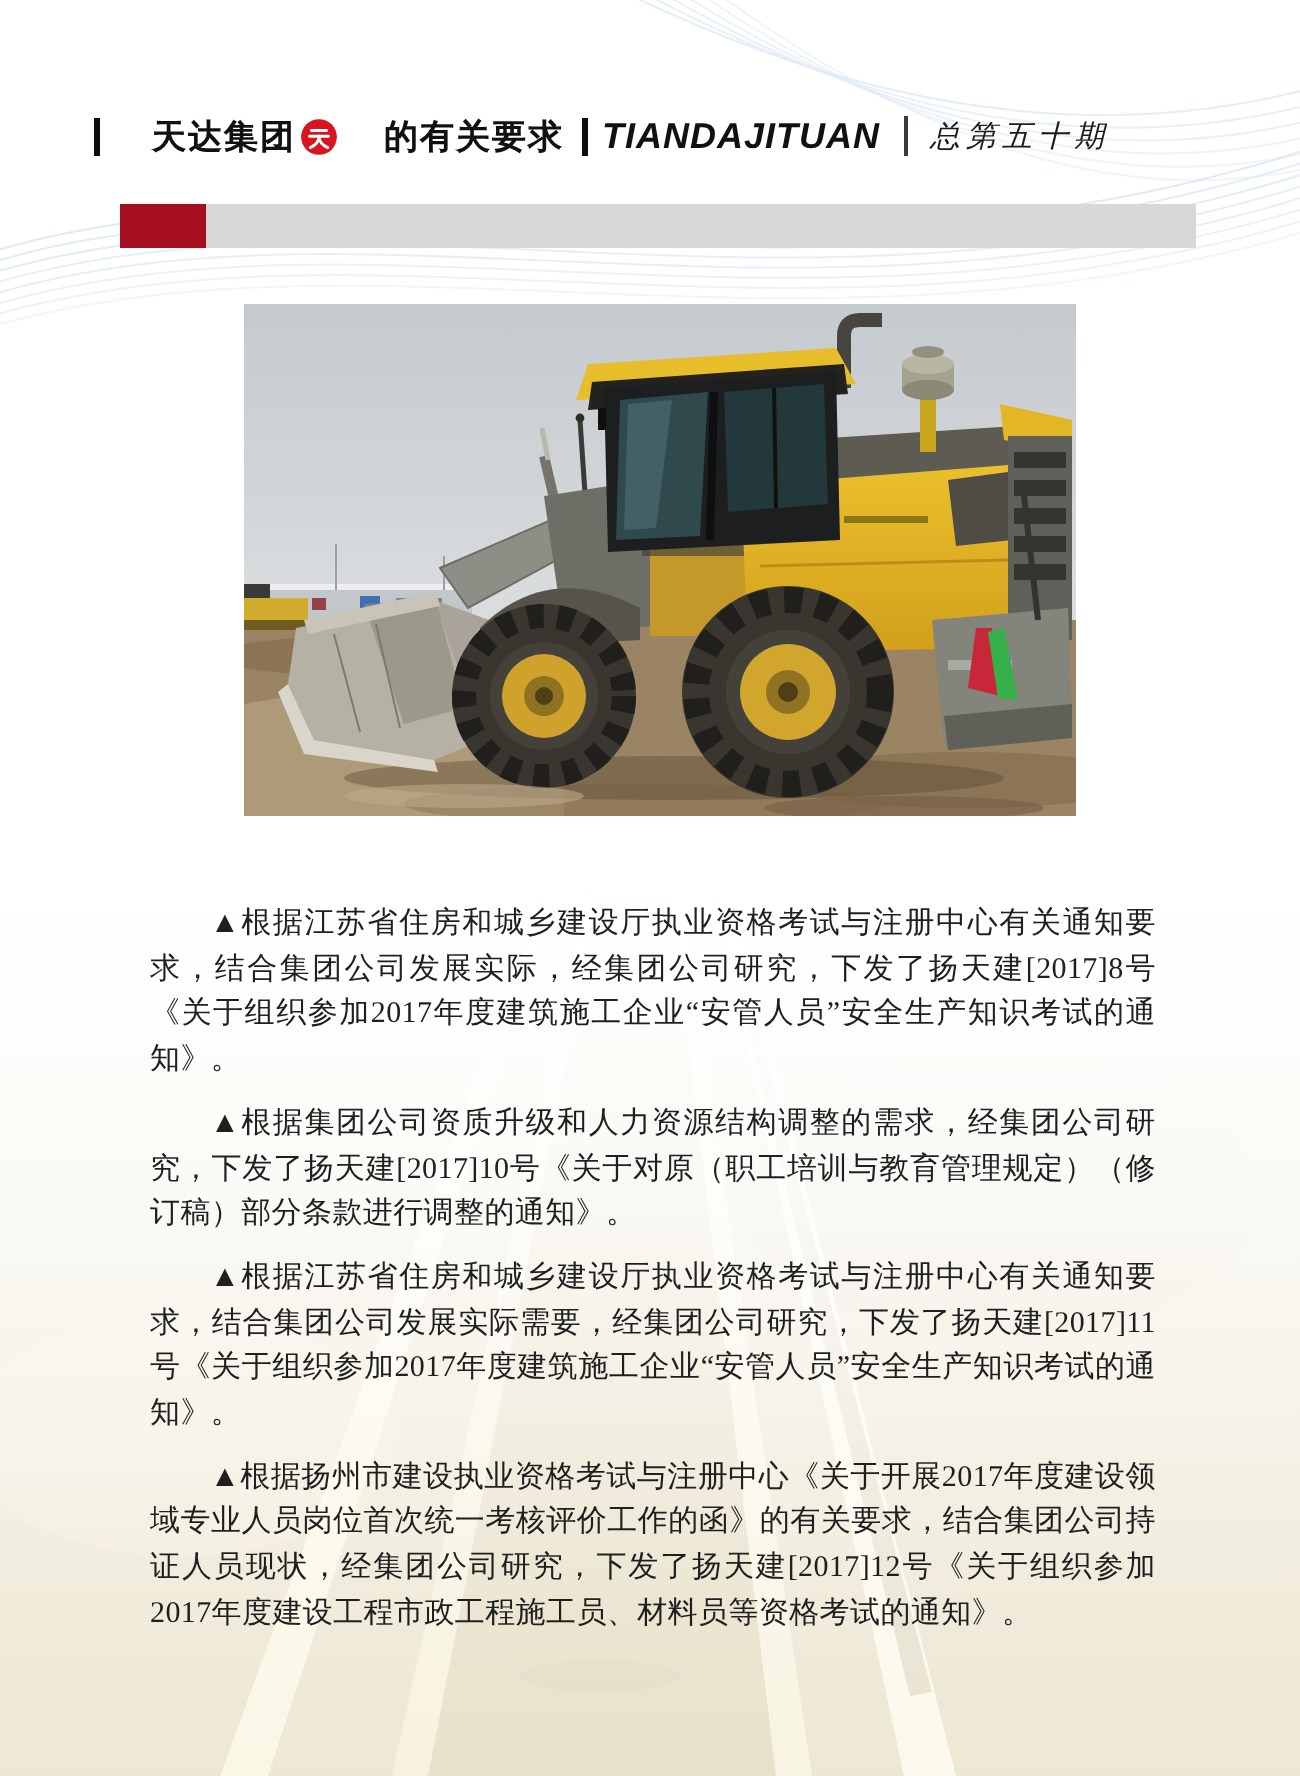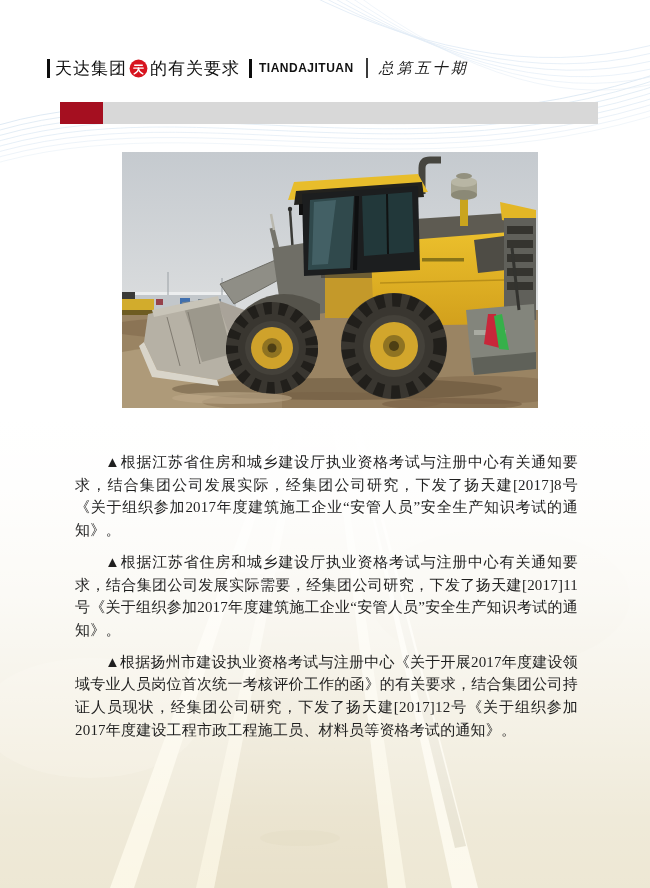--- a/index.html
+++ b/index.html
@@ -18,23 +18,23 @@
       #ffffff 0%, rgba(255,255,255,.97) 14%, rgba(255,255,255,.82) 38%,
       rgba(255,255,255,.55) 62%, rgba(255,255,255,.26) 85%, rgba(255,255,255,.16) 100%); }
 
   
   .masthead { position:absolute; left:47px; top:55px; height:26px; z-index:5;
               display:flex; align-items:center; white-space:nowrap;
               font-family:"Liberation Sans","DejaVu Sans",sans-serif; color:#111; }
   .m-bar  { width:3px; height:19px; background:#0d0d0d; margin-right:5px; }
   .m-bar2 { width:3px; height:19px; background:#0d0d0d; margin:0 7px 0 9px; }
   .m-bar3 { width:2px; height:20px; background:#3a3a3a; margin:0 11px 0 12px; }
-  .m-brand, .m-bulletin { font-size:17px; font-weight:400; letter-spacing:1px; }
+  .m-brand, .m-bulletin { font-size:17px; font-weight:700; letter-spacing:1px;margin-left:21px; }
   .m-logo { width:19px; height:19px; margin:0 2px; flex:0 0 auto; }
-  .m-en   { font-size:12px; font-weight:700; letter-spacing:.5px; }
+  .m-en   { font-size:18px; font-weight:700; letter-spacing:.5px;font-style:italic; }
   .m-issue{ font-family:Liberation Sans, sans-serif; font-style:italic;
             font-size:15px; letter-spacing:3px; color:#1b1b1b; }
 
   
   .section-header { position:absolute; left:60px; top:102px; width:538px; height:22px;
                     background:#d8d8d8; z-index:5; }
   .section-accent { position:absolute; left:0; top:0; width:43px; height:22px; background:#a50f20; }
   .section-title  { position:absolute; left:64px; top:-3px; font-size:20px; font-weight:700;
                     color:#a50f20; letter-spacing:5px; font-family:"Liberation Serif","DejaVu Serif",serif; }
 
@@ -251,17 +251,18 @@
         <circle cx="272" cy="194" r="5" fill="#4e3f14"></circle>
       </g>
 
       <ellipse cx="110" cy="246" rx="60" ry="6" fill="#bca888" opacity=".6"></ellipse>
       <ellipse cx="330" cy="252" rx="70" ry="6" fill="#6f583e" opacity=".5"></ellipse>
     </svg>
   </figure>
 
   <div class="article">
     <p>▲根据江苏省住房和城乡建设厅执业资格考试与注册中心有关通知要求，结合集团公司发展实际，经集团公司研究，下发了扬天建[2017]8号《关于组织参加2017年度建筑施工企业“安管人员”安全生产知识考试的通知》。</p>
+    <p>▲根据集团公司资质升级和人力资源结构调整的需求，经集团公司研究，下发了扬天建[2017]10号《关于对原（职工培训与教育管理规定）（修订稿）部分条款进行调整的通知》。</p>
     <p>▲根据江苏省住房和城乡建设厅执业资格考试与注册中心有关通知要求，结合集团公司发展实际需要，经集团公司研究，下发了扬天建[2017]11号《关于组织参加2017年度建筑施工企业“安管人员”安全生产知识考试的通知》。</p>
     <p>▲根据扬州市建设执业资格考试与注册中心《关于开展2017年度建设领域专业人员岗位首次统一考核评价工作的函》的有关要求，结合集团公司持证人员现状，经集团公司研究，下发了扬天建[2017]12号《关于组织参加2017年度建设工程市政工程施工员、材料员等资格考试的通知》。</p>
   </div>
 
 </div>
 
 </body></html>

